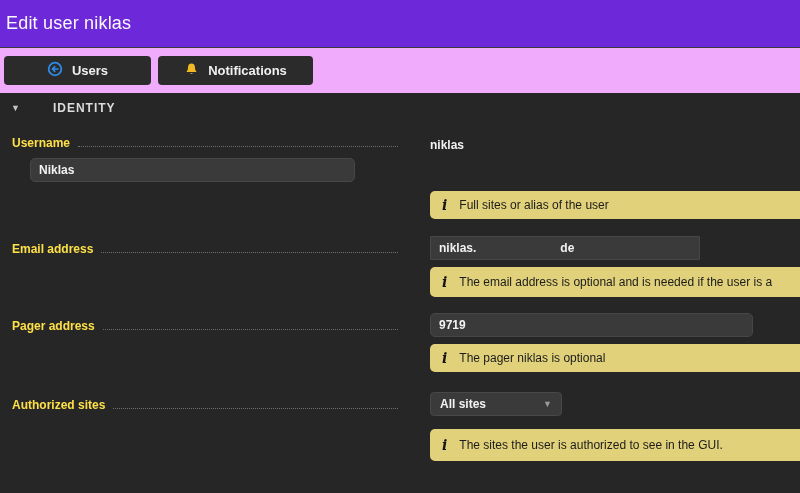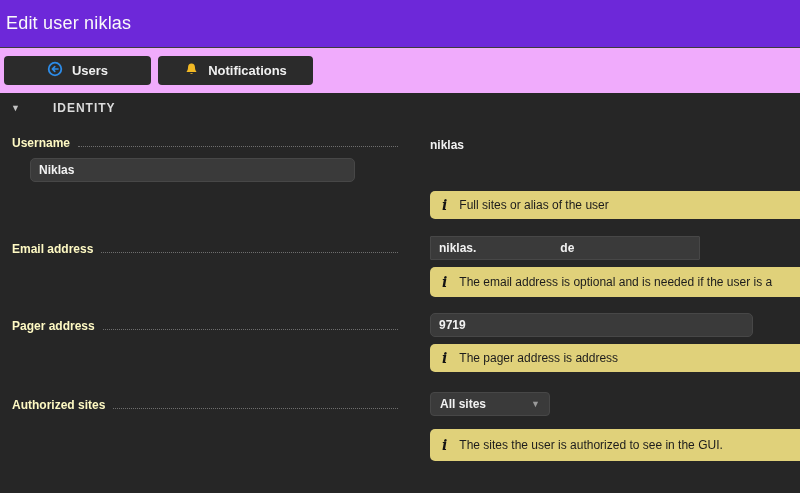--- a/index.html
+++ b/index.html
@@ -25,21 +25,21 @@
   .icon-svg { display:block; }
 
   
   .section-header { height:30px; display:flex; align-items:center; gap:9px; padding-left:11px; cursor:pointer; }
   .collapse-tri { font-size:9px; color:#c4c4c4; line-height:1; }
   .section-title { font-size:12px; font-weight:700; letter-spacing:1px; color:#dcdcdc;padding-left:24px; }
 
   
   .row { display:flex; align-items:flex-start; }
   .label-cell { width:400px; box-sizing:border-box; padding-left:12px; display:flex; align-items:baseline; }
-  .label-text { font-size:12px; font-weight:700; color:#fef9c3; white-space:nowrap;text-align:center; }
+  .label-text { font-size:12px; font-weight:700; color:#fde047; white-space:nowrap;text-align:center; }
   .dots { flex:1; margin:0 2px 0 8px; border-bottom:1px dotted #6e6e6e; height:11px; }
   .value-cell { margin-left:30px; }
   .pad-lbl { padding-top:5px; }
 
   .static-value { font-size:12px; font-weight:700; color:#f2f2f2; }
 
   .text-input {
     height:24px; box-sizing:border-box; background:#3a3a3a; border:1px solid #474747; border-radius:5px;
     color:#f2f2f2; font-size:12px; font-weight:700; padding:0 8px;
     font-family:"Liberation Sans", sans-serif; outline:none;
@@ -47,21 +47,21 @@
   .w-fullname { width:325px; }
   .w-pager { width:323px; }
 
   .fake-input {
     width:270px; height:24px; box-sizing:border-box; background:#3a3a3a; border:1px solid #474747; border-radius:1px;
     display:flex; align-items:center; padding:0 8px; font-size:12px; font-weight:700; color:#f2f2f2; cursor:text;
   }
   .email-domain { margin-left:84px; }
 
   .select {
-    width:120px; height:24px; box-sizing:border-box; background:#3a3a3a; border:1px solid #474747; border-radius:4px;
+    width:132px; height:24px; box-sizing:border-box; background:#3a3a3a; border:1px solid #474747; border-radius:4px;
     display:flex; align-items:center; padding:0 9px; font-size:12px; font-weight:700; color:#f2f2f2; cursor:pointer;
   }
   .select-arrow { margin-left:auto; color:#9a9a9a; font-size:9px; }
 
   .status-line { margin:10px 0 0 430px; font-size:12px; font-weight:700; color:#ececec; }
 
   .hint {
     margin-left:430px; width:565px; height:28px; box-sizing:border-box;
     background:#e0d17a; border-radius:5px;
     display:flex; align-items:center; padding:0 12px;
@@ -165,21 +165,21 @@
         <span class="label-text">Pager address</span>
         <span class="dots"></span>
       </div>
       <div class="value-cell">
         <input class="text-input w-pager" type="text" value="9719" style="">
       </div>
     </div>
 
     <div class="hint mt-hint3">
       <span class="hint-i">i</span>
-      <span>The pager address is address</span>
+      <span>The pager niklas is optional</span>
     </div>
 
     <div class="row mt-auth">
       <div class="label-cell pad-lbl">
         <span class="label-text">Authorized sites</span>
         <span class="dots"></span>
       </div>
       <div class="value-cell">
         <div class="select">
           <span>All sites</span>

